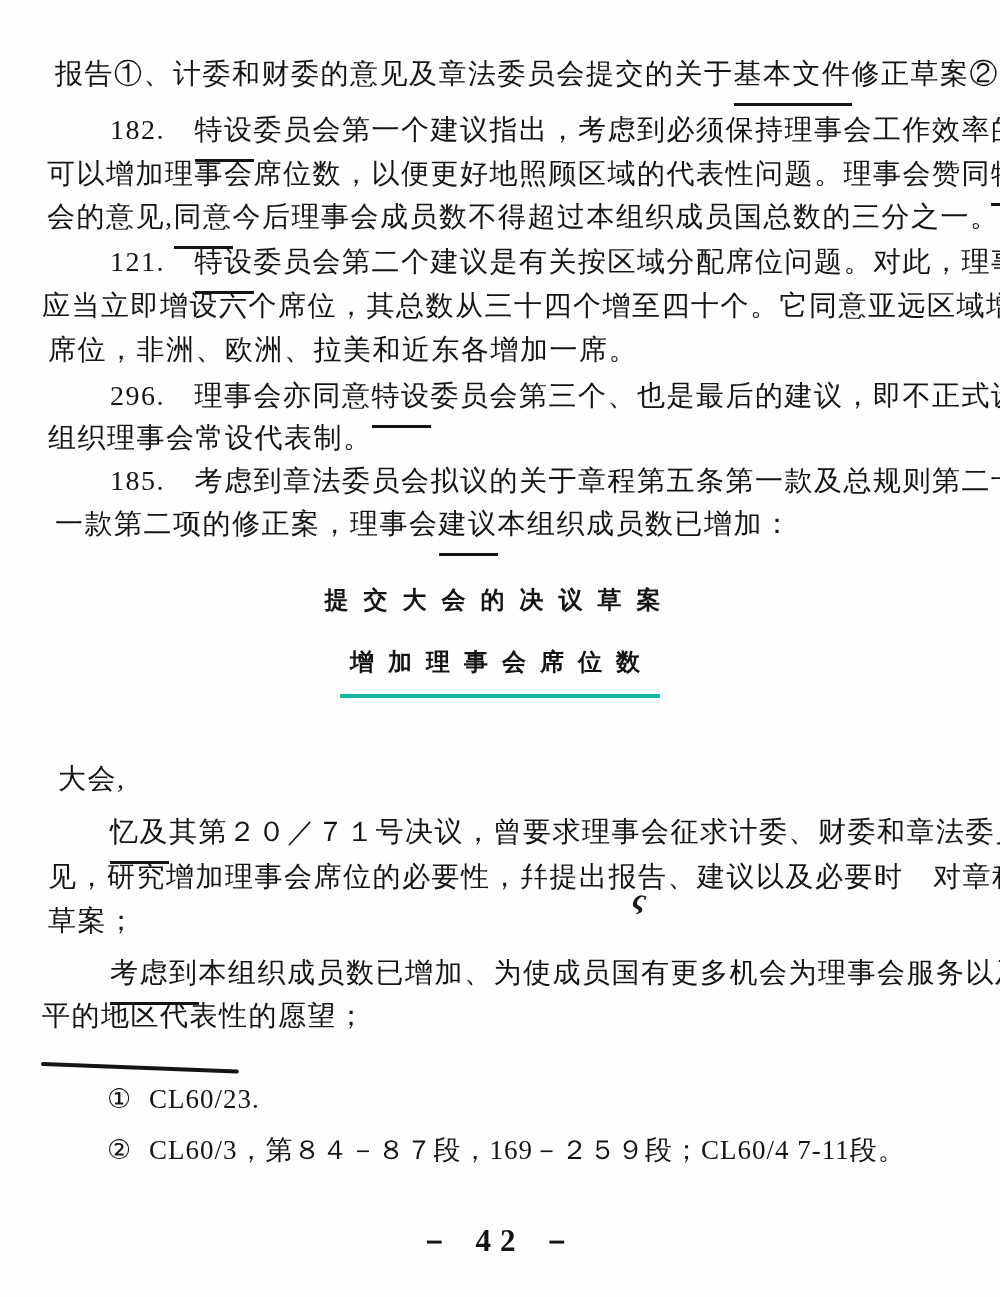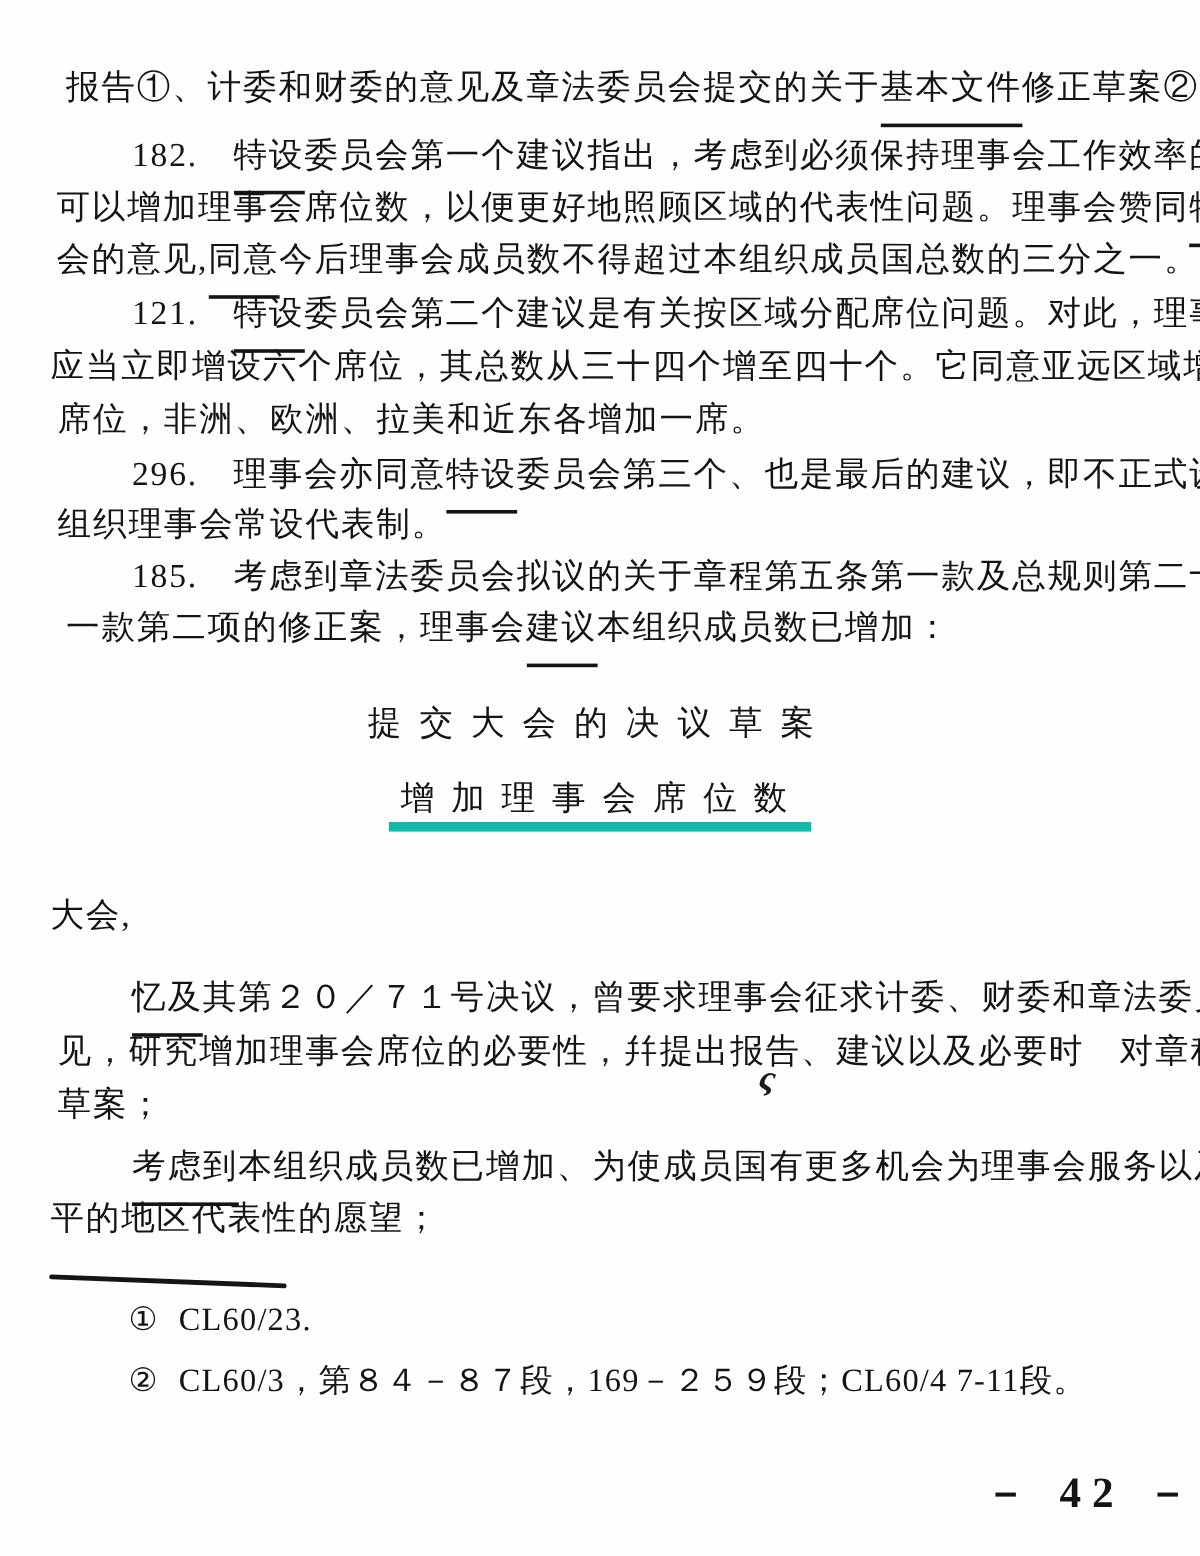--- a/index.html
+++ b/index.html
@@ -8,46 +8,46 @@
     font-family:"Liberation Serif","DejaVu Serif",serif;color:#141414;
     overflow:hidden;
   }
   .ln{
     position:absolute;margin:0;font-size:28px;line-height:34px;
     letter-spacing:1.5px;white-space:nowrap;font-weight:500;
   }
   .u{border-bottom:3px solid #141414;padding-bottom:14px;}
   .heading{
     position:absolute;left:0;width:100%;text-align:center;margin:0;
-    font-size:28px;font-weight:400;white-space:nowrap;
+    font-size:24px;font-weight:700;white-space:nowrap;
   }
   .h1{top:584px;letter-spacing:15px;}
   .h2{top:646px;}
-  .h2 .hspan{letter-spacing:14px;border-bottom:8px solid #14b8a6;padding:0 6px 4px 10px;text-align:right;}
-  .salutation{position:absolute;top:744px;left:42px;margin:0;font-size:28px;letter-spacing:1.5px;font-weight:500;}
+  .h2 .hspan{letter-spacing:14px;border-bottom:4px solid #14b8a6;padding:0 6px 19px 10px;text-align:right;}
+  .salutation{position:absolute;top:744px;left:42px;margin:16px;font-size:28px;letter-spacing:1.5px;font-weight:500;}
   .hwmark{
     position:absolute;top:882px;left:633px;font-size:30px;font-weight:600;
     font-style:italic;transform:rotate(10deg);color:#1a1a1a;
   }
   .fnrule{
     position:absolute;top:1062px;left:41px;width:198px;height:4px;
     background:#151515;transform:rotate(2.2deg);transform-origin:left center;
     border-radius:2px;
   }
   .fn{
     position:absolute;left:107px;margin:0;font-size:27px;letter-spacing:1px;
     white-space:nowrap;font-weight:500;
   }
   .fn .fnm{display:inline-block;min-width:30px;}
   .fn .fnt{margin-left:12px;}
   .fn1{top:1083px;}
   .fn2{top:1132px;}
   .pgnum{
-    position:absolute;top:1220px;left:0;width:100%;text-align:right;margin:0;
-    font-size:36px;letter-spacing:9px;font-weight:600;
+    position:absolute;top:1220px;left:0;width:100%;text-align:center;margin:0;
+    font-size:31px;letter-spacing:9px;font-weight:600;
   }
 </style>
 </head>
 <body>
 
 <div class="page">
 
   <p class="ln" style="top:57px;left:55px"><span>报告①、计委和财委的意见及章法委员会提交的关于</span><span class="u">基本文件</span><span>修正草案②。</span></p>
 
   <p class="ln" style="top:113px;left:110px"><span>182.　</span><span class="u">特设</span><span>委员会第一个建议指出，考虑到必须保持理事会工作效率的同时，</span></p>

